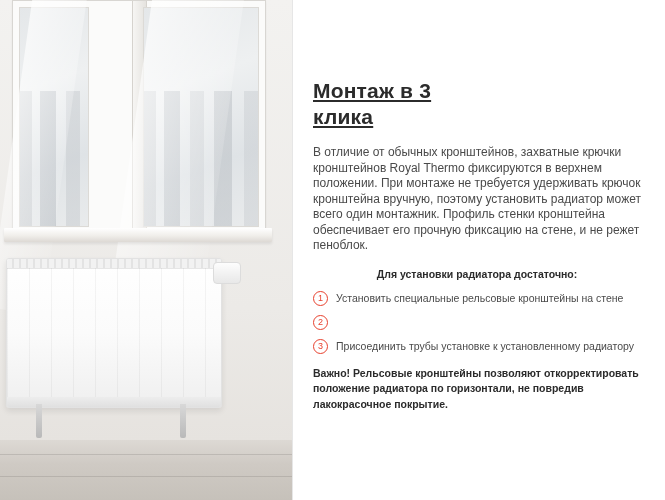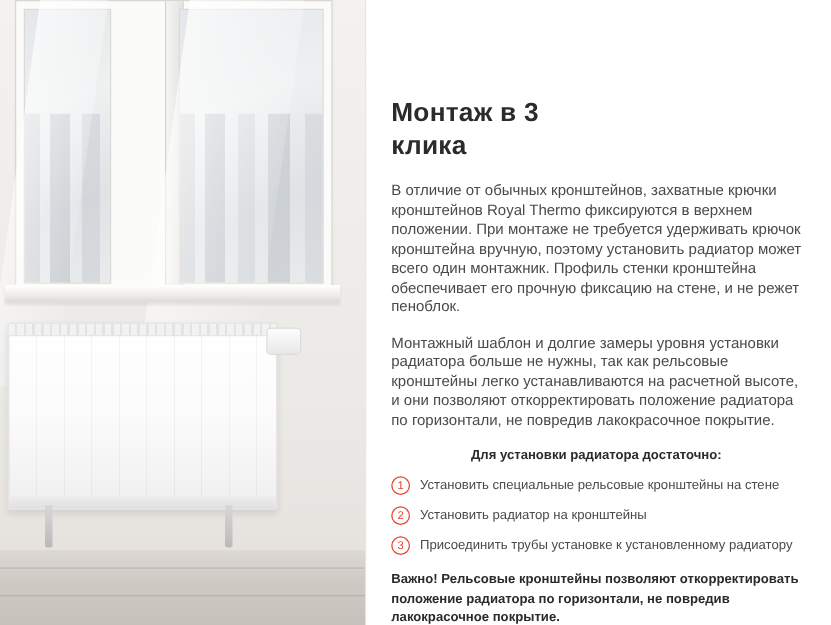--- a/index.html
+++ b/index.html
@@ -174,20 +174,21 @@
     box-sizing: border-box;
   }
   h1.title {
     margin: 0;
     font-size: 21px;
     line-height: 26px;
     font-weight: bold;
     color: #2b2b2b;
     width: 160px;
     letter-spacing: 0.2px;
+    text-decoration: underline;
   }
   .new-badge {
     position: absolute;
     right: 131px;
     top: 73px;
     width: 56px;
     height: 56px;
     border: 2px solid #e8412e;
     border-radius: 50%;
     display: flex;
@@ -293,32 +294,30 @@
     </div>
   </div>
 
   <div class="content">
     <div class="sep"></div>
 
     <h1 class="title">Монтаж в 3 клика</h1>
 
 
     <p class="para first">В отличие от обычных кронштейнов, захватные крючки кронштейнов Royal Thermo фиксируются в верхнем положении. При монтаже не требуется удерживать крючок кронштейна вручную, поэтому установить радиатор может всего один монтажник. Профиль стенки кронштейна обеспечивает его прочную фиксацию на стене, и не режет пеноблок.</p>
-    <p class="para">Монтажный шаблон и долгие замеры уровня установки радиатора больше не нужны, так как рельсовые кронштейны легко устанавливаются на расчетной высоте, и они позволяют откорректировать положение радиатора по горизонтали, не повредив лакокрасочное покрытие.</p>
 
     <div class="subhead">Для установки радиатора достаточно:</div>
 
     <ol class="steps">
       <li>
         <span class="step-num">1</span>
         <span>Установить специальные рельсовые кронштейны на стене</span>
       </li>
       <li>
         <span class="step-num">2</span>
-        <span>Установить радиатор на кронштейны</span>
       </li>
       <li>
         <span class="step-num">3</span>
         <span>Присоединить трубы установке к установленному радиатору</span>
       </li>
     </ol>
 
 
     <p class="important">Важно! Рельсовые кронштейны позволяют откорректировать положение радиатора по горизонтали, не повредив лакокрасочное покрытие.</p>
   </div>

